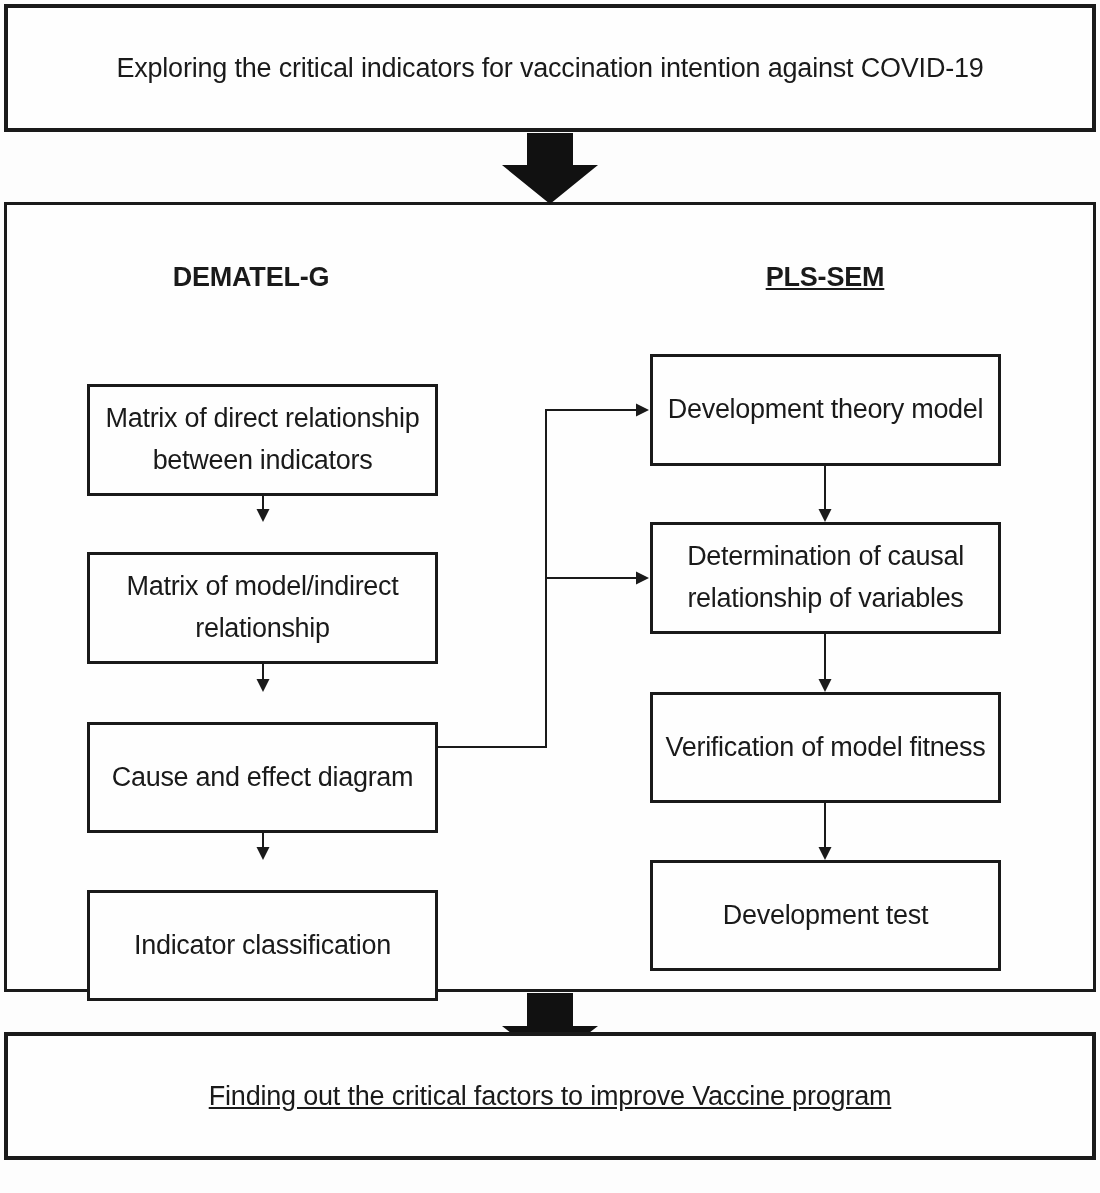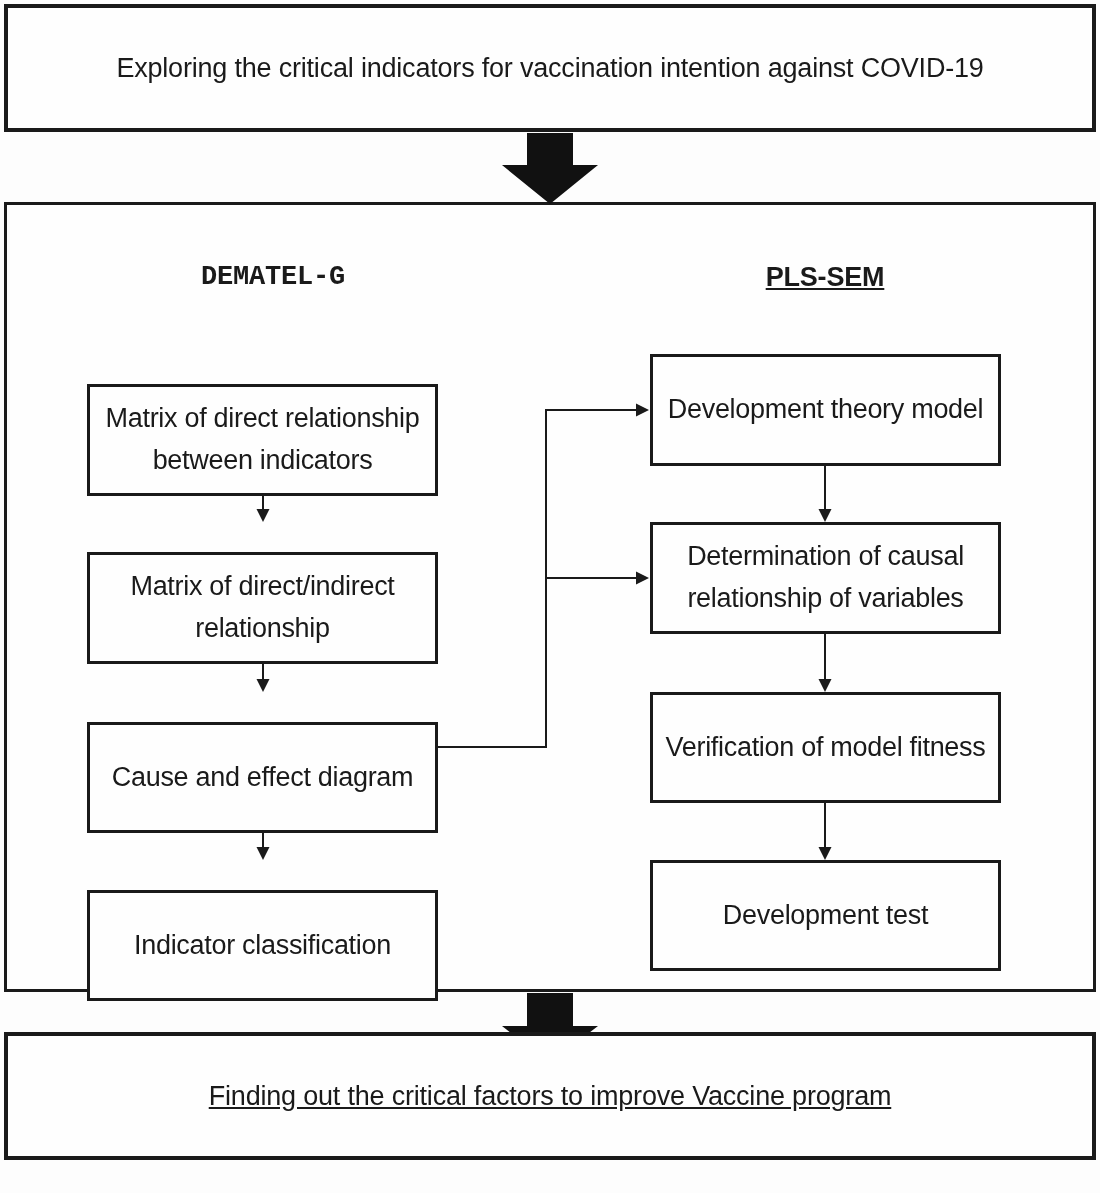--- a/index.html
+++ b/index.html
@@ -45,21 +45,21 @@
   }
   .col-heading {
     position: absolute;
     top: 262px;
     width: 350px;
     text-align: center;
     font-weight: bold;
     font-size: 27px;
     letter-spacing: -0.2px;
   }
-  .col-heading.left  { left: 98px; font-family: Liberation Mono, monospace; }
+  .col-heading.left  { left: 76px; }
   .col-heading.right { left: 650px; text-decoration: underline; }
   .step-box {
     position: absolute;
     width: 351px;
     border: 3px solid #1a1a1a;
     box-sizing: border-box;
     background: #fefefe;
     display: flex;
     align-items: center;
     justify-content: center;
@@ -136,21 +136,21 @@
       <path d="M546 578 H636" fill="none"></path>
       <polygon points="636,571.5 636,584.5 649,578" stroke="none"></polygon>
     </g>
   </svg>
 
   <div class="step-box colL row1">
     <span>Matrix of direct relationship
 between indicators</span>
   </div>
   <div class="step-box colL row2">
-    <span>Matrix of direct/indirect
+    <span>Matrix of model/indirect
 relationship</span>
   </div>
   <div class="step-box colL row3">
     <span>Cause and effect diagram</span>
   </div>
   <div class="step-box colL row4">
     <span>Indicator classification</span>
   </div>
 
   <div class="step-box colR row1">

